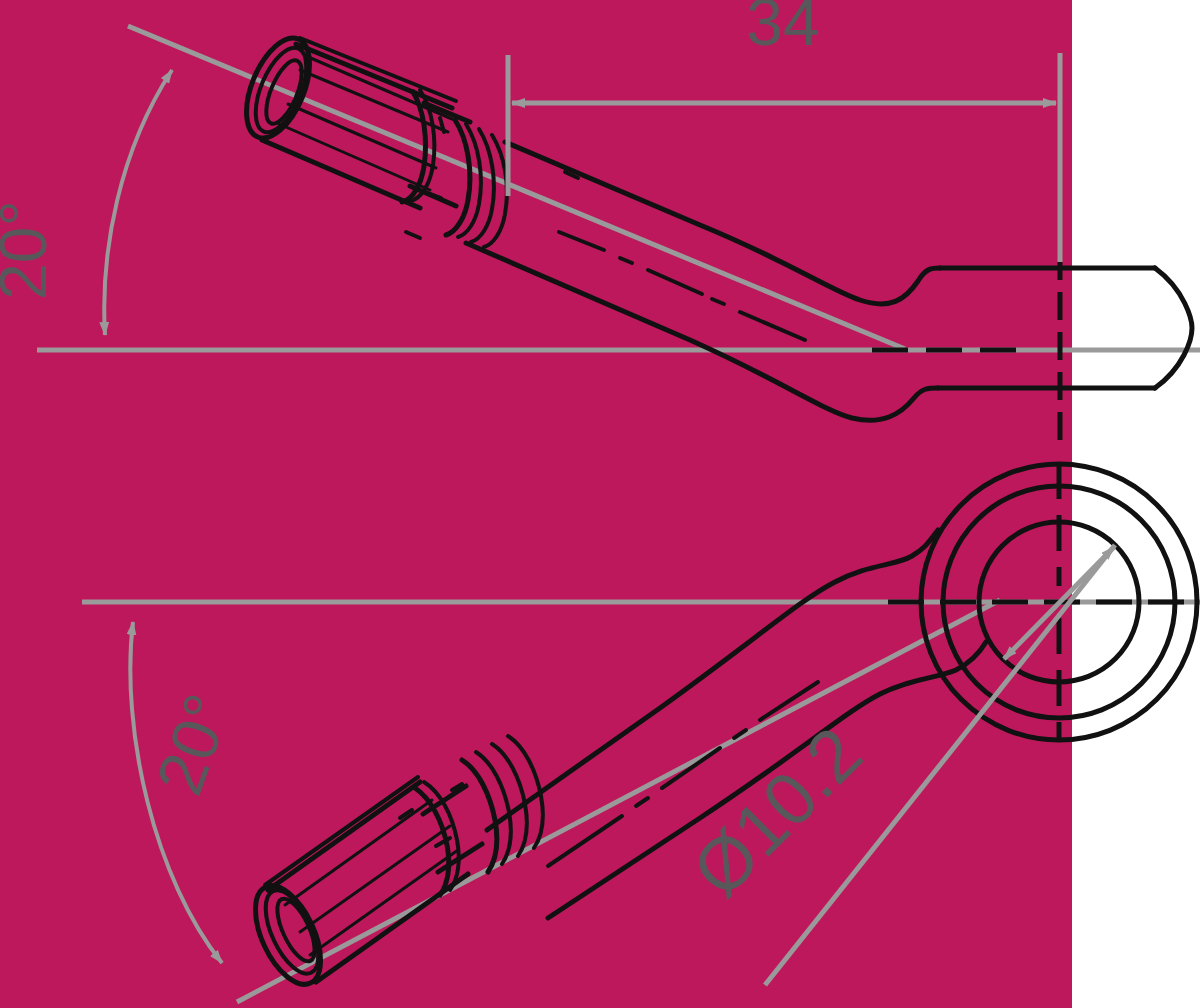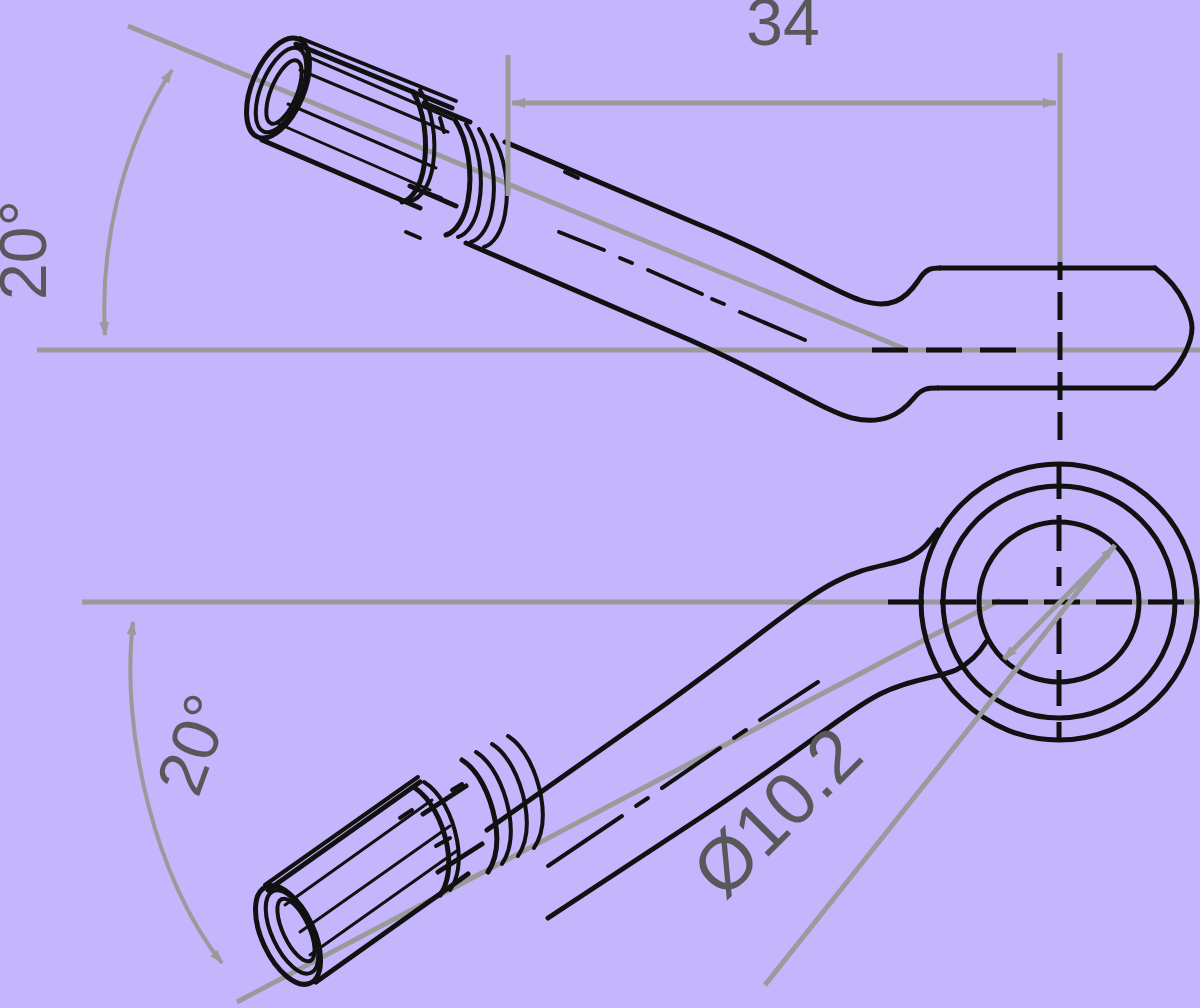--- a/index.html
+++ b/index.html
@@ -1,17 +1,17 @@
 <!DOCTYPE html>
 <html><head>
 <meta charset="utf-8">
 <style>
   html,body{margin:0;padding:0;background:#ffffff;}
   body{width:1200px;height:1008px;overflow:hidden;font-family:"Liberation Sans",sans-serif;}
-  #sheet{position:relative;width:1200px;height:1008px;background:#c4b5fd;}
+  #sheet{position:relative;width:1072px;height:1008px;background:#be185d;}
   #sheet svg{display:block;}
   .dimtext{font-family:"Liberation Sans",sans-serif;font-weight:400;fill:#58585a;}
 </style>
 </head>
 <body>
 
 <div id="sheet">
 <svg width="1200" height="1008" viewBox="0 0 1200 1008" xmlns="http://www.w3.org/2000/svg">
 
   <defs>

